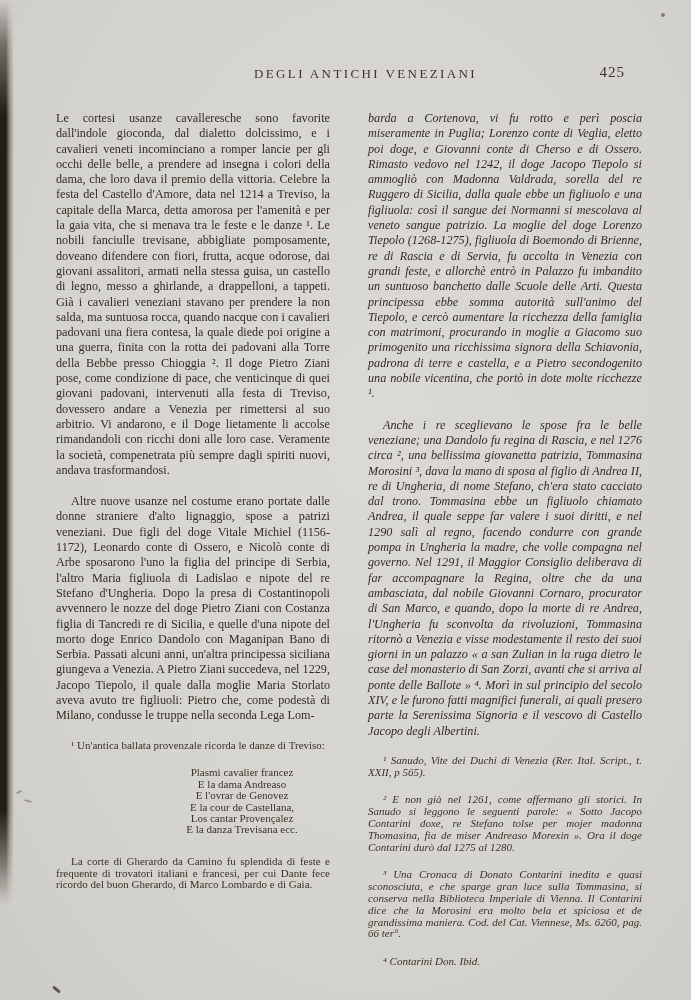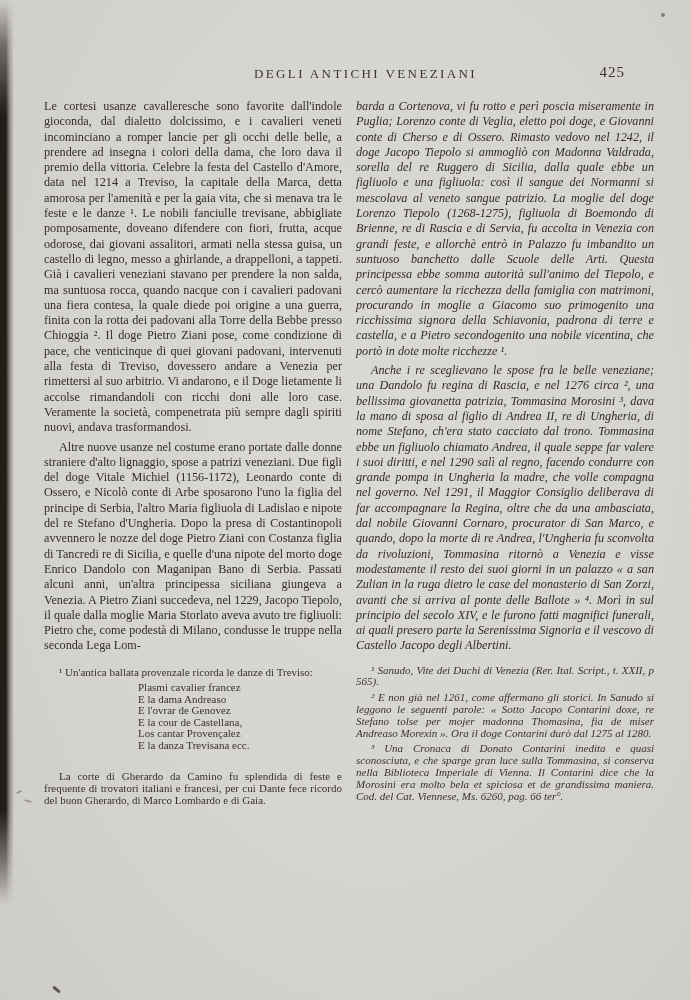--- a/index.html
+++ b/index.html
@@ -32,29 +32,29 @@
     position:absolute;right:66px;top:0;font-size:15px;letter-spacing:1px;color:#3b352e;
   }
   .col{
     position:absolute;top:95px;width:306px;
     font-size:12.2px;line-height:15.3px;
     text-align:justify;hyphens:auto;-webkit-hyphens:auto;
     color:#322d27;
   }
   .col-left{left:40px;}
   .col-right{left:352px;font-style:italic;}
-  p{margin:4px;}
+  p{margin:16px;}
   .indent{text-indent:15px;}
   .footnotes{
     margin-top:13px;
     font-size:11px;line-height:11.8px;color:#38332c;
   }
   .col-right .footnotes{margin-top:11px;}
   .verse{
-    padding-left:98px;margin:3px 0 20px 0;line-height:11.4px;text-align:left;
+    padding-left:98px;margin:3px 0 20px 0;line-height:11.4px;text-align:center;
   }
   .speck{position:absolute;border-radius:50%;background:rgba(62,55,46,.55);}
   .speck-a{left:661px;top:13px;width:4px;height:4px;}
   .speck-b{left:16px;top:791px;width:6px;height:2px;transform:rotate(-25deg);background:rgba(62,55,46,.4);}
   .speck-c{left:24px;top:800px;width:8px;height:2px;transform:rotate(15deg);background:rgba(62,55,46,.35);}
   .speck-d{left:52px;top:988px;width:9px;height:3px;transform:rotate(40deg);background:rgba(40,34,26,.7);border-radius:2px;}
 </style>
 </head>
 <body>
 
@@ -85,20 +85,21 @@
   </div>
 
   <div class="col col-right">
     <p class="body-par">barda a Cortenova, vi fu rotto e perì poscia miseramente in Puglia; Lorenzo conte di Veglia, eletto poi doge, e Giovanni conte di Cherso e di Ossero. Rimasto vedovo nel 1242, il doge Jacopo Tiepolo si ammogliò con Madonna Valdrada, sorella del re Ruggero di Sicilia, dalla quale ebbe un figliuolo e una figliuola: così il sangue dei Normanni si mescolava al veneto sangue patrizio. La moglie del doge Lorenzo Tiepolo (1268-1275), figliuola di Boemondo di Brienne, re di Rascia e di Servia, fu accolta in Venezia con grandi feste, e allorchè entrò in Palazzo fu imbandito un suntuoso banchetto dalle Scuole delle Arti. Questa principessa ebbe somma autorità sull'animo del Tiepolo, e cercò aumentare la ricchezza della famiglia con matrimoni, procurando in moglie a Giacomo suo primogenito una ricchissima signora della Schiavonia, padrona di terre e castella, e a Pietro secondogenito una nobile vicentina, che portò in dote molte ricchezze ¹.</p>
     <p class="body-par indent">Anche i re sceglievano le spose fra le belle veneziane; una Dandolo fu regina di Rascia, e nel 1276 circa ², una bellissima giovanetta patrizia, Tommasina Morosini ³, dava la mano di sposa al figlio di Andrea II, re di Ungheria, di nome Stefano, ch'era stato cacciato dal trono. Tommasina ebbe un figliuolo chiamato Andrea, il quale seppe far valere i suoi diritti, e nel 1290 salì al regno, facendo condurre con grande pompa in Ungheria la madre, che volle compagna nel governo. Nel 1291, il Maggior Consiglio deliberava di far accompagnare la Regina, oltre che da una ambasciata, dal nobile Giovanni Cornaro, procurator di San Marco, e quando, dopo la morte di re Andrea, l'Ungheria fu sconvolta da rivoluzioni, Tommasina ritornò a Venezia e visse modestamente il resto dei suoi giorni in un palazzo « a san Zulian in la ruga dietro le case del monasterio di San Zorzi, avanti che si arriva al ponte delle Ballote » ⁴. Morì in sul principio del secolo XIV, e le furono fatti magnifici funerali, ai quali presero parte la Serenissima Signoria e il vescovo di Castello Jacopo degli Albertini.</p>
 
     <div class="footnotes">
       <p class="fn indent">¹ Sanudo, Vite dei Duchi di Venezia (Rer. Ital. Script., t. XXII, p 565).</p>
       <p class="fn indent">² E non già nel 1261, come affermano gli storici. In Sanudo si leggono le seguenti parole: « Sotto Jacopo Contarini doxe, re Stefano tolse per mojer madonna Thomasina, fia de miser Andreaso Morexin ». Ora il doge Contarini durò dal 1275 al 1280.</p>
       <p class="fn indent">³ Una Cronaca di Donato Contarini inedita e quasi sconosciuta, e che sparge gran luce sulla Tommasina, si conserva nella Biblioteca Imperiale di Vienna. Il Contarini dice che la Morosini era molto bela et spiciosa et de grandissima maniera. Cod. del Cat. Viennese, Ms. 6260, pag. 66 ter°.</p>
+      <p class="fn indent">⁴ Contarini Don. Ibid.</p>
     </div>
   </div>
 
   <div class="speck speck-a"></div>
   <div class="speck speck-b"></div>
   <div class="speck speck-c"></div>
   <div class="speck speck-d"></div>
 </div>
 
 </body></html>

